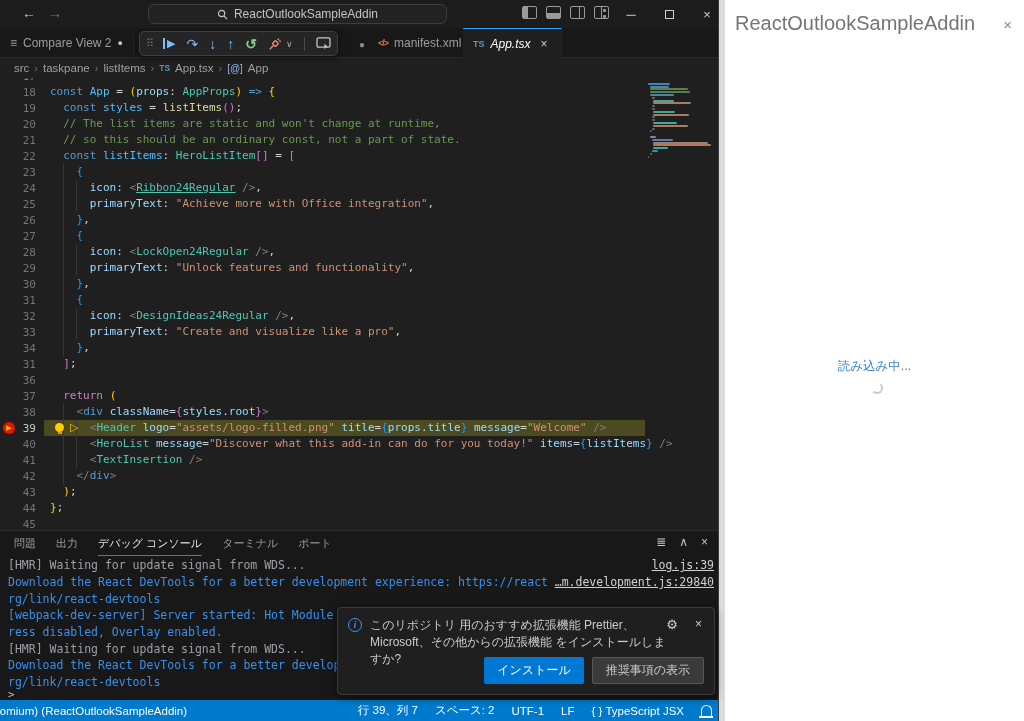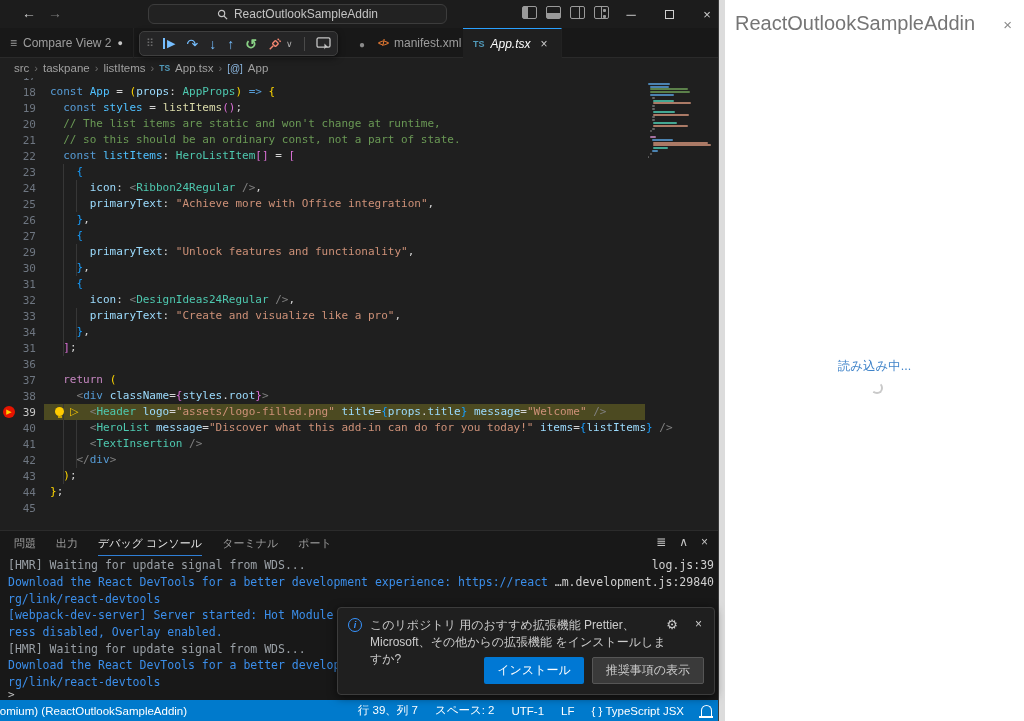--- a/index.html
+++ b/index.html
@@ -96,21 +96,21 @@
     padding-left:14px; gap:20px; font-size:11px; color:#9d9d9d; }
   .ptab.active { color:#e7e7e7; border-bottom:1px solid #2f7fd6; padding-bottom:4px; margin-bottom:-5px; }
   #filter-box { position:absolute; left:372px; top:3px; width:284px; height:19px; background:#313131;
     border-radius:3px; border:none; color:#cccccc; font-size:11px; padding:0 8px; outline:none; }
   #filter-box::placeholder { color:#989898; }
   .panel-icons { position:absolute; right:10px; top:4px; display:flex; gap:13px; color:#c5c5c5; font-size:12px; }
   #console { position:absolute; left:0; top:26px; width:718px; height:132px; overflow:hidden;
     font-family:"DejaVu Sans Mono", monospace; font-size:11.5px; }
   .con-line { display:flex; height:16.7px; align-items:center; padding:0 4px 0 8px; white-space:pre; }
   .con-line .txt { flex:1; overflow:hidden; white-space:pre; }
-  .con-line .lnk { color:#d0d0d0; margin-left:8px; flex:none; }
+  .con-line .lnk { color:#d0d0d0; text-decoration:underline; margin-left:8px; flex:none; }
   .con-gray { color:#9aa0a6; }
   .con-blue { color:#3b8eea; }
   #prompt { position:absolute; left:8px; top:157px; color:#c5c5c5; font-size:11px;
     font-family:"DejaVu Sans Mono", monospace; }
 
   
   #toast { position:absolute; left:337px; top:607px; width:378px; height:88px; background:#1f1f1f;
     border:1px solid #3c3c3c; border-radius:4px; box-shadow:0 2px 10px rgba(0,0,0,.6); z-index:10;
     font-size:12px; color:#cccccc; }
   #toast .info-i { position:absolute; left:10px; top:10px; width:14px; height:14px; border:1.5px solid #3794ff;
@@ -264,33 +264,37 @@
           <div class="code-line">
             <span class="ln">22</span>
             <pre><span>  </span><span style="color: rgb(86, 156, 214);">const </span><span style="color: rgb(79, 193, 255);">listItems</span><span style="color: rgb(212, 212, 212);">: </span><span style="color: rgb(78, 201, 176);">HeroListItem</span><span style="color: rgb(218, 112, 214);">[]</span><span style="color: rgb(212, 212, 212);"> = </span><span style="color: rgb(218, 112, 214);">[</span></pre>
           </div>
           <div class="code-line">
             <span class="ln">23</span>
             <pre><span>    </span><span style="color: rgb(23, 159, 255);">{</span></pre>
           </div>
           <div class="code-line">
             <span class="ln">24</span>
-            <pre><span>      </span><span style="color: rgb(156, 220, 254);">icon</span><span style="color: rgb(212, 212, 212);">: </span><span style="color: rgb(128, 128, 128);">&lt;</span><span style="color: rgb(78, 201, 176);">Ribbon24Regular</span><span style="color: rgb(128, 128, 128);"> /&gt;</span><span style="color: rgb(212, 212, 212);">,</span></pre>
+            <pre><span>      </span><span style="color: rgb(156, 220, 254);">icon</span><span style="color: rgb(212, 212, 212);">: </span><span style="color: rgb(128, 128, 128);">&lt;</span><span style="color: rgb(78, 201, 176); text-decoration: underline;">Ribbon24Regular</span><span style="color: rgb(128, 128, 128);"> /&gt;</span><span style="color: rgb(212, 212, 212);">,</span></pre>
           </div>
           <div class="code-line">
             <span class="ln">25</span>
             <pre><span>      </span><span style="color: rgb(156, 220, 254);">primaryText</span><span style="color: rgb(212, 212, 212);">: </span><span style="color: rgb(206, 145, 120);">"Achieve more with Office integration"</span><span style="color: rgb(212, 212, 212);">,</span></pre>
           </div>
           <div class="code-line">
             <span class="ln">26</span>
             <pre><span>    </span><span style="color: rgb(23, 159, 255);">}</span><span style="color: rgb(212, 212, 212);">,</span></pre>
           </div>
           <div class="code-line">
             <span class="ln">27</span>
             <pre><span>    </span><span style="color: rgb(23, 159, 255);">{</span></pre>
+          </div>
+          <div class="code-line">
+            <span class="ln">28</span>
+            <pre><span>      </span><span style="color: rgb(156, 220, 254);">icon</span><span style="color: rgb(212, 212, 212);">: </span><span style="color: rgb(128, 128, 128);">&lt;</span><span style="color: rgb(78, 201, 176);">LockOpen24Regular</span><span style="color: rgb(128, 128, 128);"> /&gt;</span><span style="color: rgb(212, 212, 212);">,</span></pre>
           </div>
           <div class="code-line">
             <span class="ln">29</span>
             <pre><span>      </span><span style="color: rgb(156, 220, 254);">primaryText</span><span style="color: rgb(212, 212, 212);">: </span><span style="color: rgb(206, 145, 120);">"Unlock features and functionality"</span><span style="color: rgb(212, 212, 212);">,</span></pre>
           </div>
           <div class="code-line">
             <span class="ln">30</span>
             <pre><span>    </span><span style="color: rgb(23, 159, 255);">}</span><span style="color: rgb(212, 212, 212);">,</span></pre>
           </div>
           <div class="code-line">

